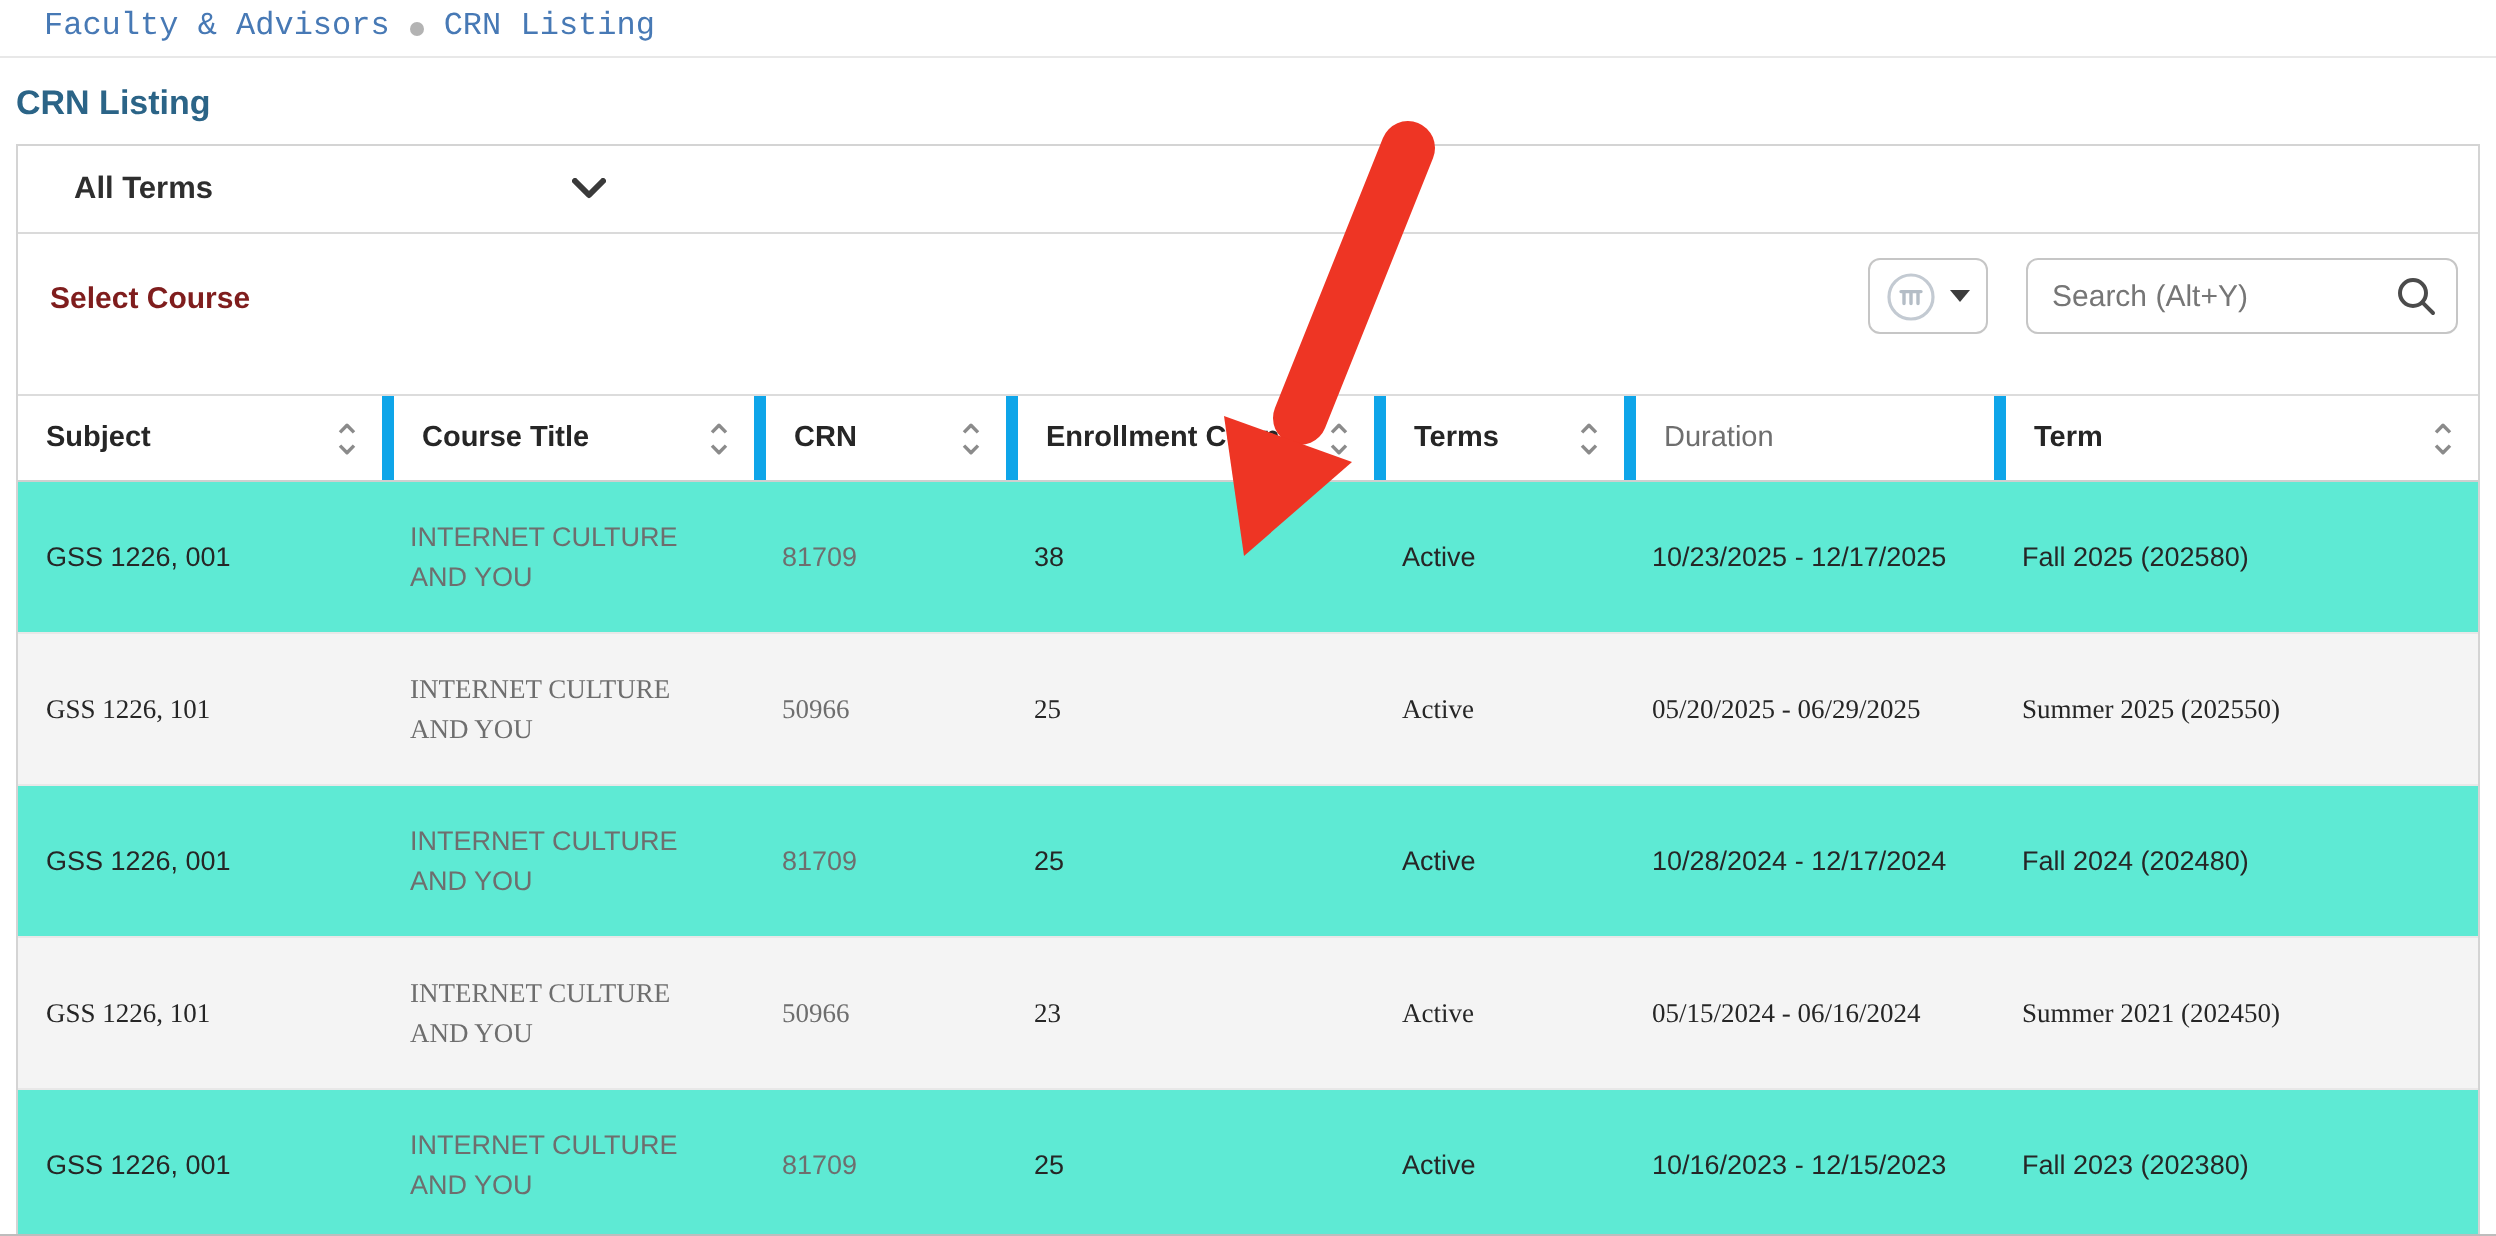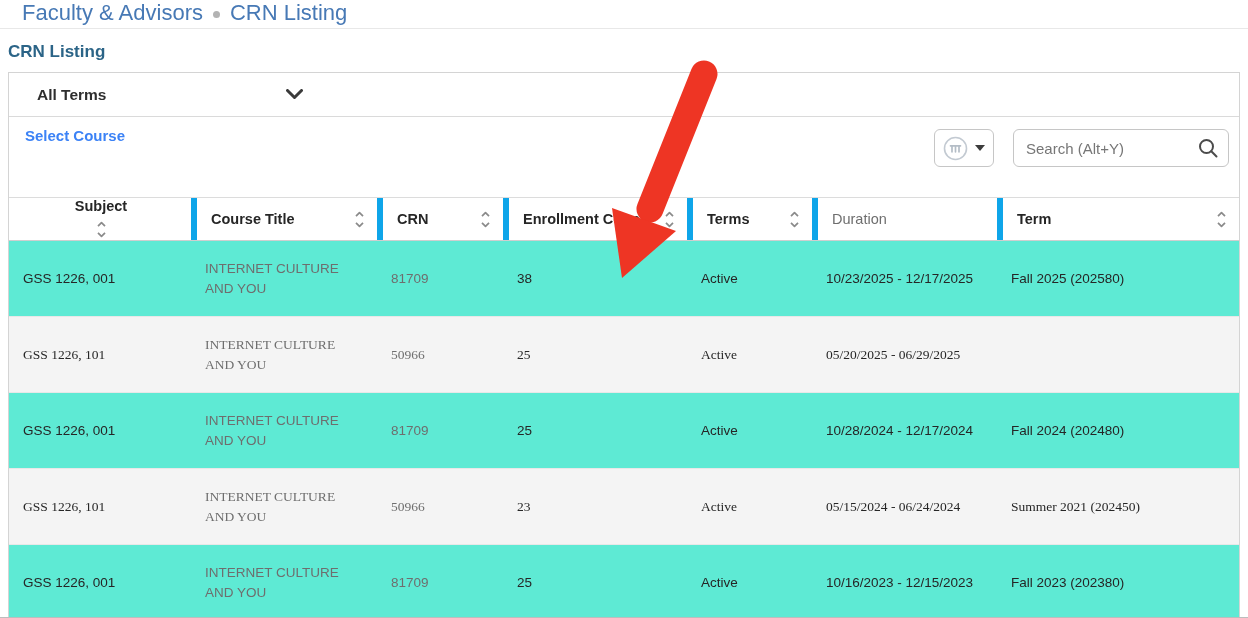--- a/index.html
+++ b/index.html
@@ -14,24 +14,25 @@
   
   .breadcrumb {
     height: 29px;
     display: flex;
     align-items: center;
     gap: 10px;
     padding: 0 0 2px 22px;
     border-bottom: 1px solid #e8e8e8;
   }
   .breadcrumb a {
-    font-size: 22px;
+    font-size: 16px;
     color: var(--link-blue, #4779b5);
     text-decoration: none;
     cursor: pointer;
+    font-family: Liberation Mono, monospace;
   }
   .crumb-dot {
     width: 7px; height: 7px; border-radius: 50%;
     background: #b3b3b3; margin-top: 3px;
   }
 
   
   .page-title {
     margin: 13px 0 10px 8px;
     font-size: 17px;
@@ -69,24 +70,24 @@
     margin-left: 12px;
   }
 
   .course-row {
     height: 80px;
     display: flex;
     align-items: flex-start;
     padding: 0 10px 0 16px;
   }
   .course-label {
-    margin-top: 10px;
+    margin-top: 24px;
     font-size: 15px;
     font-weight: 700;
-    color: #3b82f6;
+    color: #7f1d1d;
   }
   .controls {
     margin-left: auto;
     margin-top: 12px;
     display: flex;
     align-items: center;
     gap: 16px;
   }
   .filter-btn {
     width: 60px; height: 38px;
@@ -136,21 +137,21 @@
     justify-content: space-between;
     padding: 0 12px 0 14px;
     font-size: 14.5px;
     font-weight: 700;
     color: #262626;
     border-left: 6px solid #0ea5e9;
     cursor: pointer;
     overflow: hidden;
     white-space: nowrap;
   }
-  .th:first-child { border-left: none; flex-direction: column; }
+  .th:first-child { border-left: none; }
   .th.muted { color: var(--text-muted, #6e6e6e); font-weight: 400; }
 
   .row {
     display: grid;
     grid-template-columns: var(--cols);
     min-height: 76px;
     align-items: center;
     border-bottom: 1px solid #e8e8e8;
     background: #5eead4;
     cursor: pointer;
@@ -282,37 +283,38 @@
     <div class="cell">10/23/2025 - 12/17/2025</div>
     <div class="cell">Fall 2025 (202580)</div>
   </div>
         <div class="row alt">
     <div class="cell">GSS 1226, 101</div>
     <div class="cell muted">INTERNET CULTURE AND YOU</div>
     <div class="cell muted">50966</div>
     <div class="cell">25</div>
     <div class="cell">Active</div>
     <div class="cell">05/20/2025 - 06/29/2025</div>
+    <div class="cell">Summer 2025 (202550)</div>
   </div>
         <div class="row">
     <div class="cell">GSS 1226, 001</div>
     <div class="cell muted">INTERNET CULTURE AND YOU</div>
     <div class="cell muted">81709</div>
     <div class="cell">25</div>
     <div class="cell">Active</div>
     <div class="cell">10/28/2024 - 12/17/2024</div>
     <div class="cell">Fall 2024 (202480)</div>
   </div>
         <div class="row alt">
     <div class="cell">GSS 1226, 101</div>
     <div class="cell muted">INTERNET CULTURE AND YOU</div>
     <div class="cell muted">50966</div>
     <div class="cell">23</div>
     <div class="cell">Active</div>
-    <div class="cell">05/15/2024 - 06/24/2024</div>
+    <div class="cell">05/15/2024 - 06/16/2024</div>
     <div class="cell">Summer 2021 (202450)</div>
   </div>
         <div class="row">
     <div class="cell">GSS 1226, 001</div>
     <div class="cell muted">INTERNET CULTURE AND YOU</div>
     <div class="cell muted">81709</div>
     <div class="cell">25</div>
     <div class="cell">Active</div>
     <div class="cell">10/16/2023 - 12/15/2023</div>
     <div class="cell">Fall 2023 (202380)</div>

